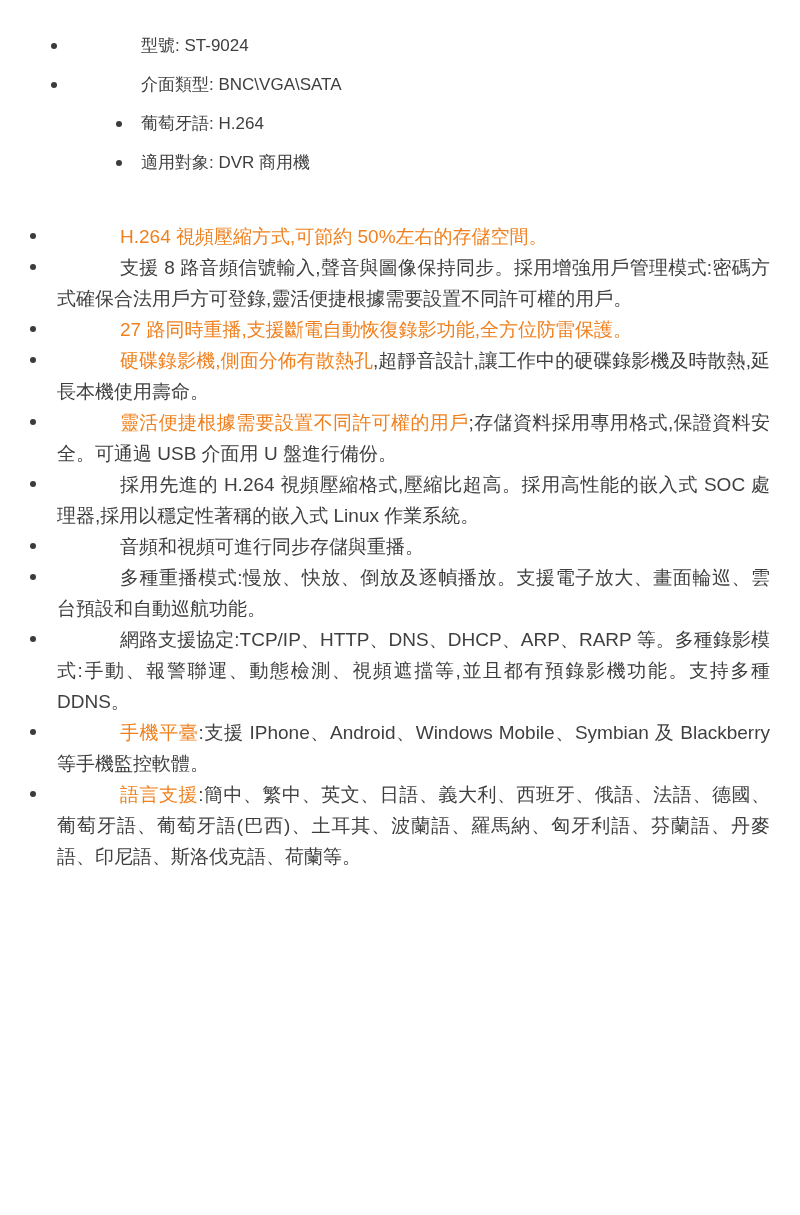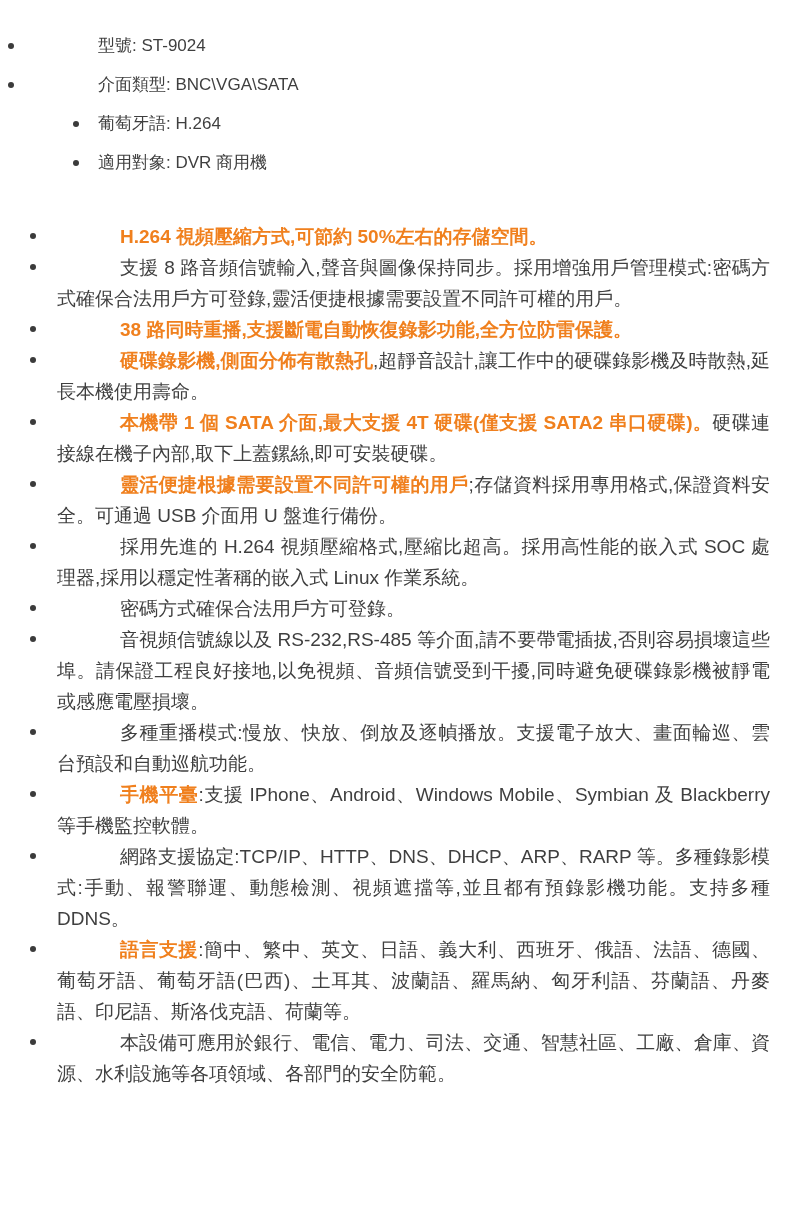--- a/index.html
+++ b/index.html
@@ -11,21 +11,21 @@
     font-family: "Liberation Sans", sans-serif;
     color: #3f3f3f;
   }
   .doc {
     width: 800px;
     height: 1215px;
     padding: 26px 30px 0 30px;
   }
 
   
-  .spec-list { margin-left: 68px; padding-top: 8px; }
+  .spec-list { margin-left: 111px; padding-top: 8px; }
   .spec-item {
     position: relative;
     font-size: 17px;
     line-height: 24px;
     margin-bottom: 15px;
     white-space: nowrap;
   }
   .dot {
     position: absolute;
     width: 6px; height: 6px;
@@ -43,21 +43,21 @@
     position: relative;
     margin-left: 27px;           
     text-indent: 63px;           
     font-size: 19px;
     line-height: 31px;
     text-align: justify;
   }
   .feat > .dot { left: -27px; top: 12px; }
   .hl {
     color: #f0801e;
-    font-weight: bold;
+    font-weight: normal;
   }
 </style>
 </head>
 <body>
 
 <div class="doc">
 
   <div class="spec-list">
     <div class="spec-item lvl1">
       <span class="dot"></span><span>型號:</span>
@@ -78,51 +78,42 @@
   </div>
 
   <div class="feature-list">
     <div class="feat">
       <span class="dot"></span><span class="hl">H.264 視頻壓縮方式,可節約 50%左右的存儲空間。</span><span></span>
     </div>
     <div class="feat">
       <span class="dot"></span><span class="hl"></span><span>支援 8 路音頻信號輸入,聲音與圖像保持同步。採用增強用戶管理模式:密碼方式確保合法用戶方可登錄,靈活便捷根據需要設置不同許可權的用戶。</span>
     </div>
     <div class="feat">
-      <span class="dot"></span><span class="hl">38 路同時重播,支援斷電自動恢復錄影功能,全方位防雷保護。</span><span></span>
+      <span class="dot"></span><span class="hl">27 路同時重播,支援斷電自動恢復錄影功能,全方位防雷保護。</span><span></span>
     </div>
     <div class="feat">
       <span class="dot"></span><span class="hl">硬碟錄影機,側面分佈有散熱孔</span><span>,超靜音設計,讓工作中的硬碟錄影機及時散熱,延長本機使用壽命。</span>
-    </div>
-    <div class="feat">
-      <span class="dot"></span><span class="hl">本機帶 1 個 SATA 介面,最大支援 4T 硬碟(僅支援 SATA2 串口硬碟)。</span><span>硬碟連接線在機子內部,取下上蓋鏍絲,即可安裝硬碟。</span>
     </div>
     <div class="feat">
       <span class="dot"></span><span class="hl">靈活便捷根據需要設置不同許可權的用戶</span><span>;存儲資料採用專用格式,保證資料安全。可通過 USB 介面用 U 盤進行備份。</span>
     </div>
     <div class="feat">
       <span class="dot"></span><span class="hl"></span><span>採用先進的 H.264 視頻壓縮格式,壓縮比超高。採用高性能的嵌入式 SOC 處理器,採用以穩定性著稱的嵌入式 Linux 作業系統。</span>
     </div>
     <div class="feat">
-      <span class="dot"></span><span class="hl"></span><span>密碼方式確保合法用戶方可登錄。</span>
-    </div>
-    <div class="feat">
-      <span class="dot"></span><span class="hl"></span><span>音視頻信號線以及 RS-232,RS-485 等介面,請不要帶電插拔,否則容易損壞這些埠。請保證工程良好接地,以免視頻、音頻信號受到干擾,同時避免硬碟錄影機被靜電或感應電壓損壞。</span>
+      <span class="dot"></span><span class="hl"></span><span>音頻和視頻可進行同步存儲與重播。</span>
     </div>
     <div class="feat">
       <span class="dot"></span><span class="hl"></span><span>多種重播模式:慢放、快放、倒放及逐幀播放。支援電子放大、畫面輪巡、雲台預設和自動巡航功能。</span>
     </div>
     <div class="feat">
+      <span class="dot"></span><span class="hl"></span><span>網路支援協定:TCP/IP、HTTP、DNS、DHCP、ARP、RARP 等。多種錄影模式:手動、報警聯運、動態檢測、視頻遮擋等,並且都有預錄影機功能。支持多種 DDNS。</span>
+    </div>
+    <div class="feat">
       <span class="dot"></span><span class="hl">手機平臺</span><span>:支援 IPhone、Android、Windows Mobile、Symbian 及 Blackberry 等手機監控軟體。</span>
     </div>
     <div class="feat">
-      <span class="dot"></span><span class="hl"></span><span>網路支援協定:TCP/IP、HTTP、DNS、DHCP、ARP、RARP 等。多種錄影模式:手動、報警聯運、動態檢測、視頻遮擋等,並且都有預錄影機功能。支持多種 DDNS。</span>
-    </div>
-    <div class="feat">
       <span class="dot"></span><span class="hl">語言支援</span><span>:簡中、繁中、英文、日語、義大利、西班牙、俄語、法語、德國、葡萄牙語、葡萄牙語(巴西)、土耳其、波蘭語、羅馬納、匈牙利語、芬蘭語、丹麥語、印尼語、斯洛伐克語、荷蘭等。</span>
-    </div>
-    <div class="feat">
-      <span class="dot"></span><span class="hl"></span><span>本設備可應用於銀行、電信、電力、司法、交通、智慧社區、工廠、倉庫、資源、水利設施等各項領域、各部門的安全防範。</span>
     </div>
   </div>
 
 
 </div>
 
 </body></html>

